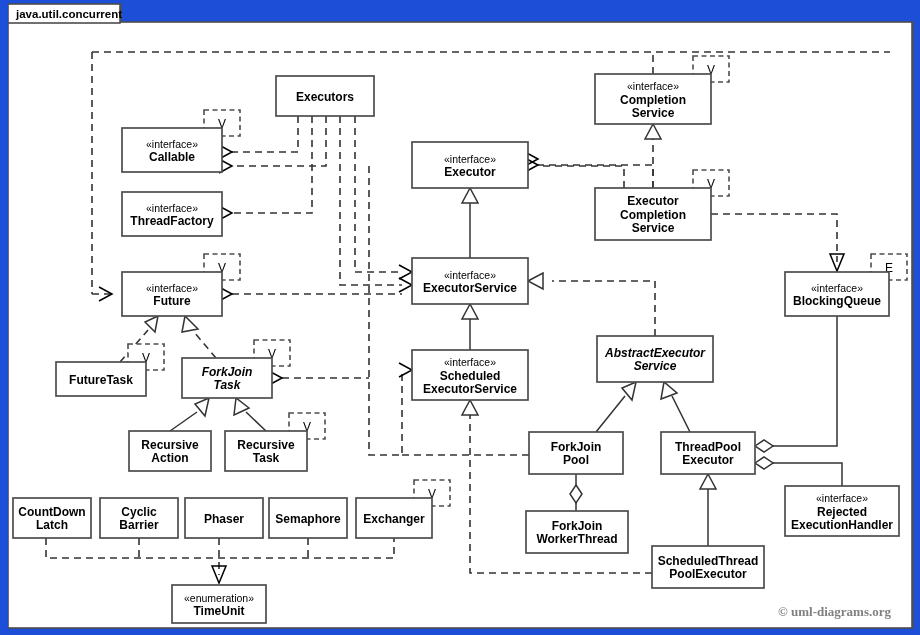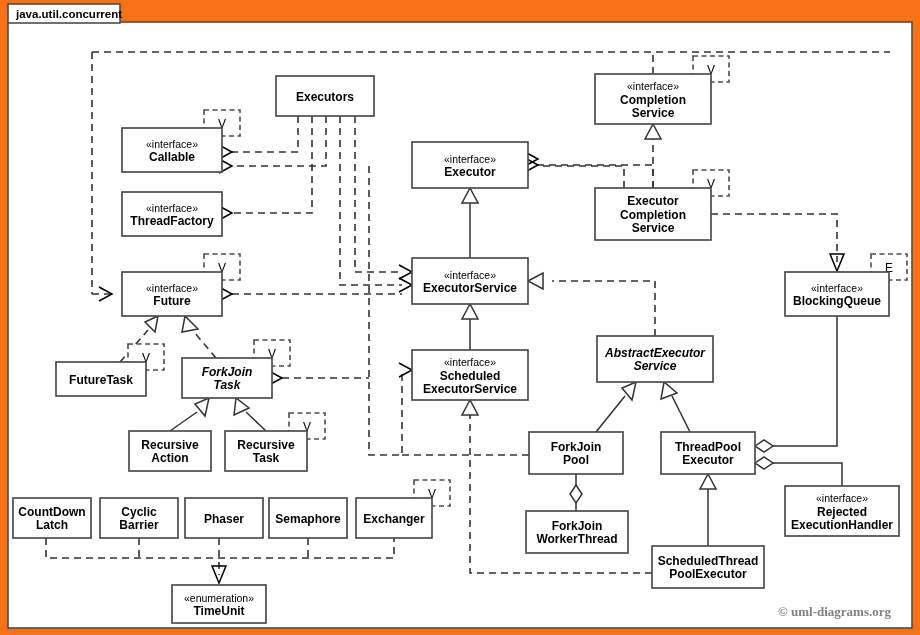--- a/index.html
+++ b/index.html
@@ -4,21 +4,21 @@
 <style>
   html, body {
     margin: 0;
     padding: 0;
     background: #ffffff;
   }
   #diagram-root {
     position: relative;
     width: 920px;
     height: 635px;
-    background: #f97316;
+    background: #1d4ed8;
     font-family: "Liberation Sans", sans-serif;
     overflow: hidden;
   }
   svg#uml-canvas {
     position: absolute;
     left: 0;
     top: 0;
     width: 920px;
     height: 635px;
   }

